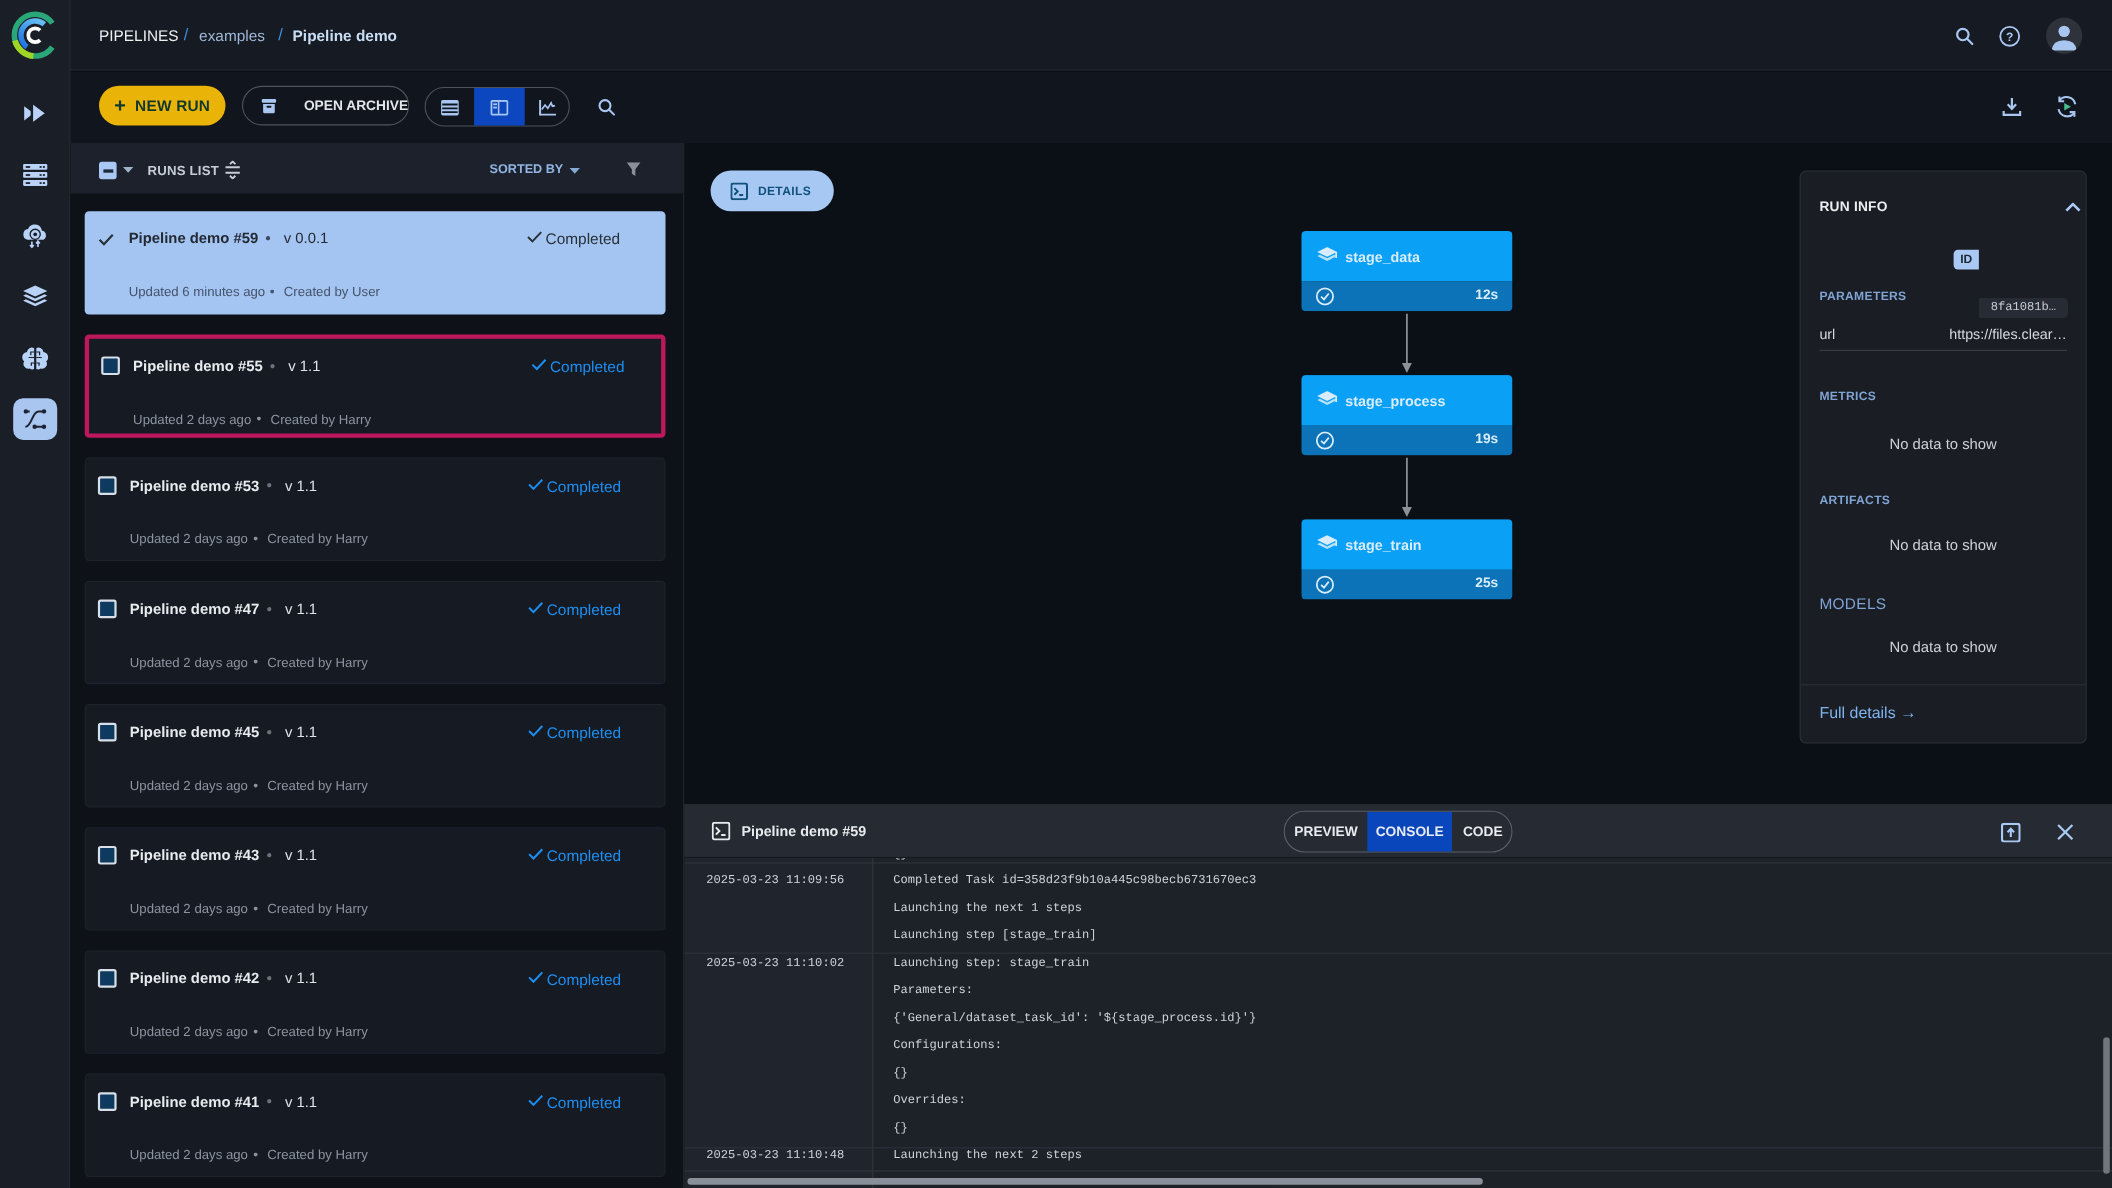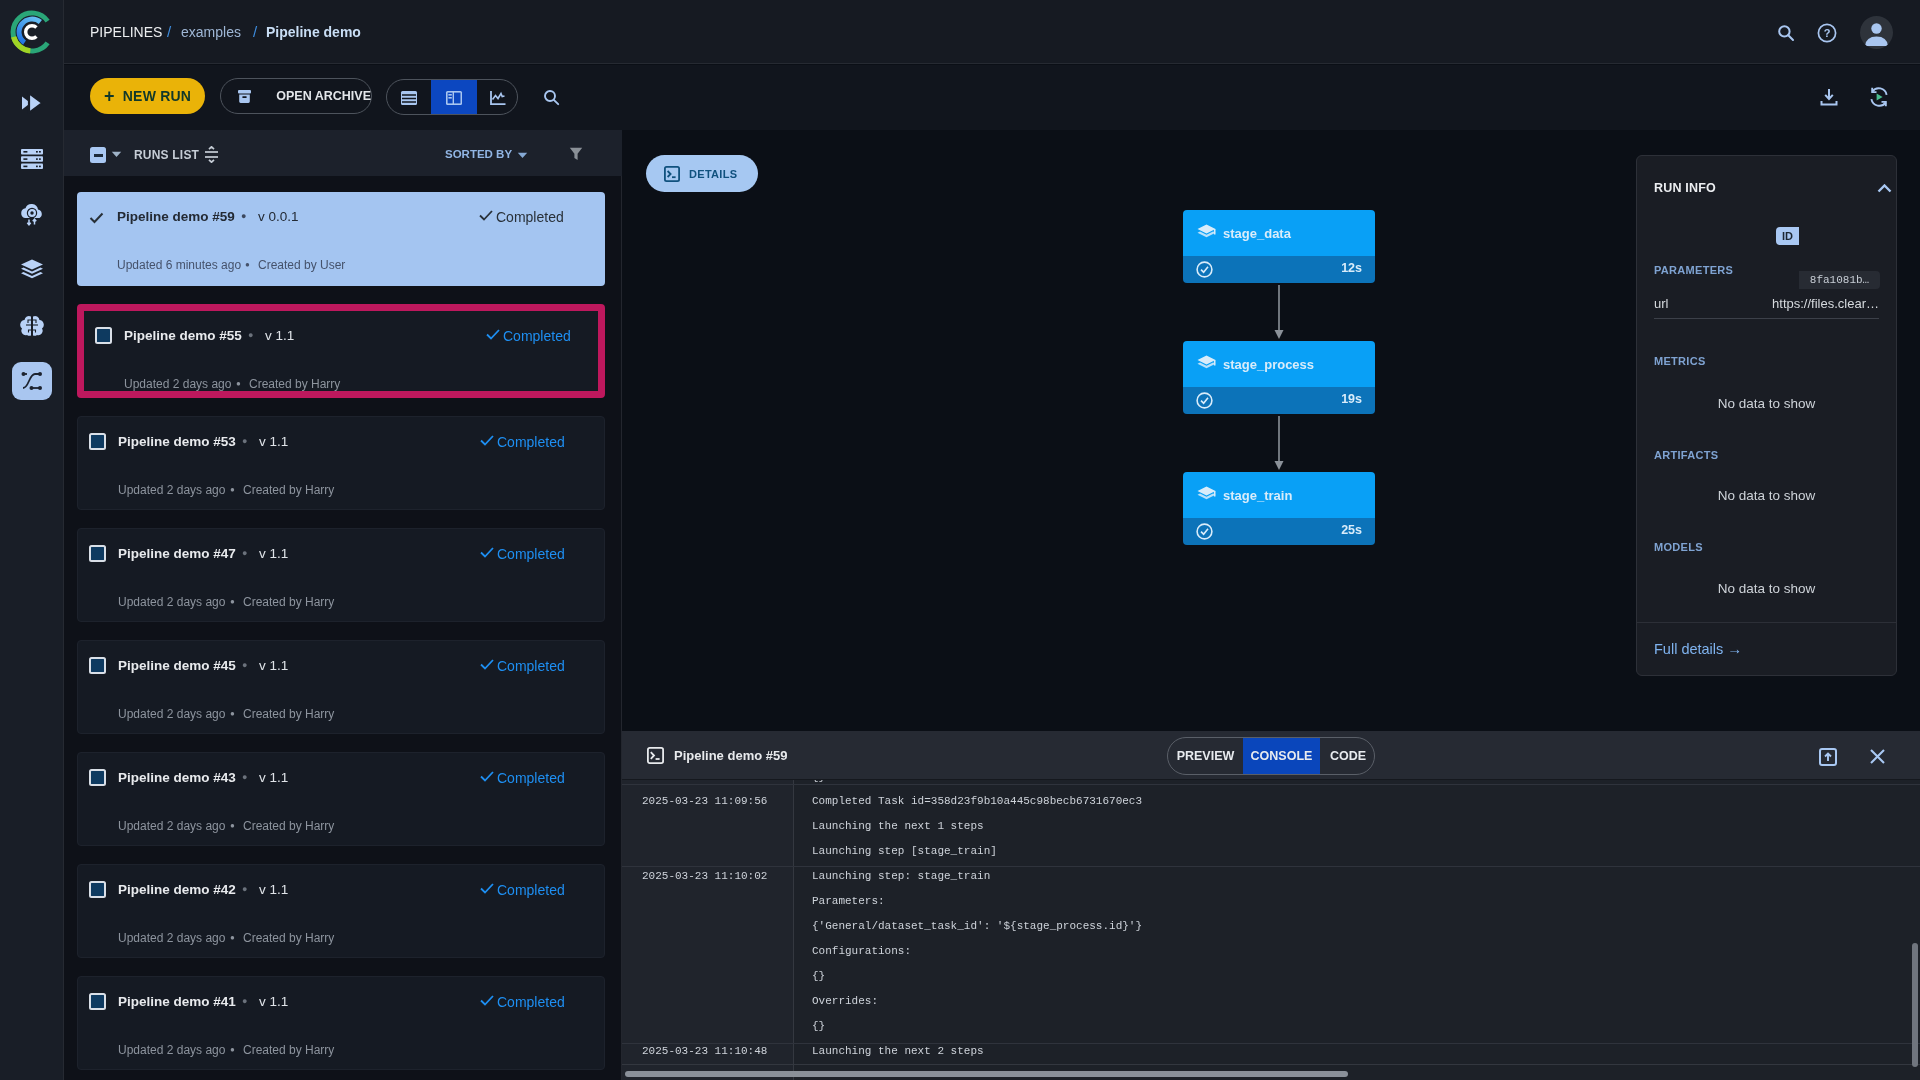--- a/index.html
+++ b/index.html
@@ -213,21 +213,21 @@
         <div class="abs" style="left:164px;top:19px;font-size:9px;color:#3c485e;">●</div>
         <div class="abs" style="left:181px;top:17px;font-size:13.5px;color:#232a34;">v 0.0.1</div>
     <svg class="abs" style="left:402px;top:18px;" width="14" height="11" viewBox="0 0 14 11">
           <polyline points="1,5.5 5,9.5 13,1" fill="none" stroke="#283038" stroke-width="1.8"></polyline>
         </svg>
     <div class="abs" style="left:419px;top:17px;font-size:14px;color:#283038;">Completed</div>
     <div class="abs" style="left:40px;top:66px;font-size:12px;color:#45526b;">Updated 6 minutes ago</div>
         <div class="abs" style="left:168px;top:68px;font-size:8px;color:#45526b;">●</div>
         <div class="abs" style="left:181px;top:66px;font-size:12px;color:#45526b;">Created by User</div>
   </div>
-  <div class="abs" style="left:77px;top:304px;width:528px;height:94px;background:#151a23;border:7px solid #be185d;border-radius:4px;">
+  <div class="abs" style="left:77px;top:304px;width:528px;height:94px;background:#151a23;border:4px solid #be185d;border-radius:4px;">
     <div class="abs" style="left:11px;top:16px;width:17px;height:17px;border:2px solid #d9dfe7;border-radius:2.5px;background:#0e3a60;"></div>
     <div class="abs" style="left:40px;top:17px;font-size:13.5px;font-weight:bold;color:#e8eaed;">Pipeline demo #55</div>
         <div class="abs" style="left:164px;top:19px;font-size:9px;color:#6b727c;">●</div>
         <div class="abs" style="left:181px;top:17px;font-size:13.5px;color:#dfe3e8;">v 1.1</div>
     <svg class="abs" style="left:402px;top:18px;" width="14" height="11" viewBox="0 0 14 11">
           <polyline points="1,5.5 5,9.5 13,1" fill="none" stroke="#1e8ff2" stroke-width="1.8"></polyline>
         </svg>
     <div class="abs" style="left:419px;top:17px;font-size:14px;color:#1e8ff2;">Completed</div>
     <div class="abs" style="left:40px;top:66px;font-size:12px;color:#8d949e;">Updated 2 days ago</div>
         <div class="abs" style="left:152px;top:68px;font-size:8px;color:#8d949e;">●</div>
@@ -389,21 +389,21 @@
     <div style="width:81px;height:18px;background:#272b33;border-radius:0 4px 4px 0;color:#c8ced6;font-size:11px;font-family:'Liberation Mono',monospace;text-align:center;line-height:18px;margin-top:44px;">8fa1081b…</div>
   </div>
   <div class="abs" style="left:1654px;top:264px;font-size:11px;font-weight:bold;color:#7fa3d2;letter-spacing:0.3px;">PARAMETERS</div>
   <div class="abs" style="left:1654px;top:296px;font-size:13px;color:#d6dade;">url</div>
   <div class="abs" style="left:1654px;top:296px;width:225px;text-align:right;font-size:13px;color:#d6dade;">https://files.clear…</div>
   <div class="abs" style="left:1654px;top:318px;width:225px;height:1px;background:#3c4049;"></div>
   <div class="abs" style="left:1654px;top:355px;font-size:11px;font-weight:bold;color:#7fa3d2;letter-spacing:0.3px;">METRICS</div>
   <div class="abs" style="left:1654px;top:396px;width:225px;text-align:center;font-size:13.5px;color:#ced3d9;">No data to show</div>
   <div class="abs" style="left:1654px;top:449px;font-size:11px;font-weight:bold;color:#7fa3d2;letter-spacing:0.3px;">ARTIFACTS</div>
   <div class="abs" style="left:1654px;top:488px;width:225px;text-align:center;font-size:13.5px;color:#ced3d9;">No data to show</div>
-  <div class="abs" style="left:1654px;top:541px;font-size:11px;font-weight:bold;color:#7fa3d2;letter-spacing:0.3px;">MODELS</div>
+  <div class="abs" style="left:1654px;top:541px;font-size:14px;font-weight:normal;color:#7fa3d2;letter-spacing:0.3px;">MODELS</div>
   <div class="abs" style="left:1654px;top:581px;width:225px;text-align:center;font-size:13.5px;color:#ced3d9;">No data to show</div>
   <div class="abs" style="left:1637px;top:622px;width:259px;height:1px;background:#2c2f37;"></div>
   <div class="abs" style="left:1654px;top:640px;font-size:14.5px;color:#7fb3ef;">Full details <span style="font-size:15px;">→</span></div>
 
   <div class="abs" style="left:622px;top:731px;width:1298px;height:349px;background:#1d2128;overflow:hidden;" id="console">
     <div class="abs" style="left:0;top:0;width:171px;height:349px;background:#20242c;"></div>
     <div class="abs" style="left:171px;top:0;width:1px;height:349px;background:#343840;"></div>
     <div id="conrows">
       <div class="abs" style="left:190px;top:40px;font-family:'Liberation Mono',monospace;font-size:11px;color:#ced3da;white-space:pre;">{}</div>
       <div class="abs" style="left:20px;top:64px;font-family:'Liberation Mono',monospace;font-size:11px;color:#ced3da;">2025-03-23 11:09:56</div>

